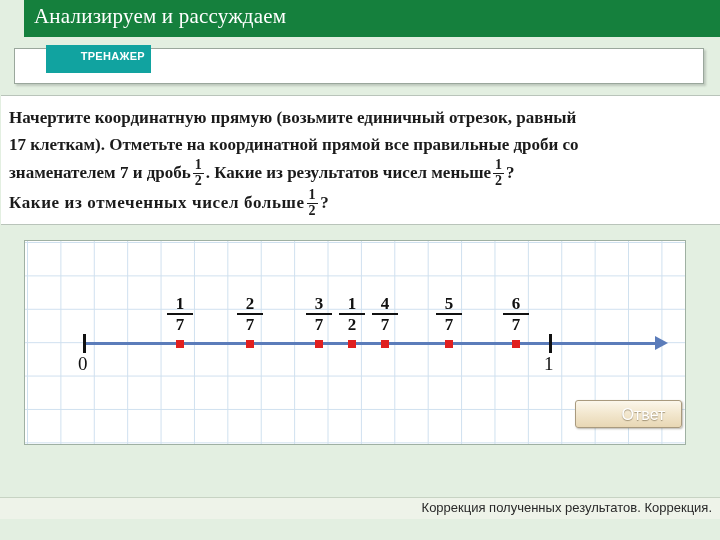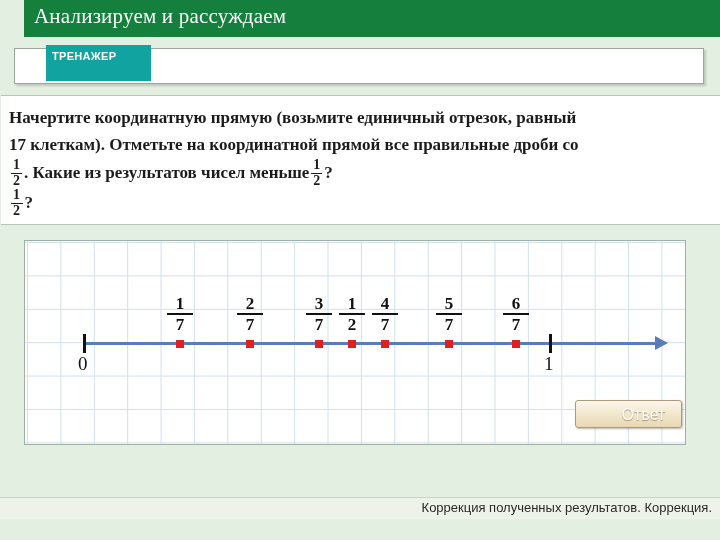--- a/index.html
+++ b/index.html
@@ -52,30 +52,31 @@
     background: #ffffff;
     border: 1px solid #9aa79c;
     box-sizing: border-box;
     box-shadow: 2px 2px 2px rgba(120,130,120,0.35);
   }
   #trainer-badge {
     position: absolute;
     left: 46px;
     top: 45px;
     width: 105px;
-    height: 36px;
+    height: 28px;
     background: #11a3a0;
     color: #ffffff;
     font-size: 11px;
     font-weight: bold;
     line-height: 17px;
     padding: 3px 6px 0 6px;
     box-sizing: border-box;
     word-break: break-all;
     letter-spacing: 0.3px;
+    text-align: right;
   }
 
   
   #statement {
     position: absolute;
     left: 1px;
     top: 95px;
     width: 720px;
     height: 130px;
     background: #ffffff;
@@ -231,24 +232,24 @@
 </div>
 
 <div id="panel-band"></div>
 <div id="white-panel"></div>
 <div id="trainer-badge">ТРЕНАЖЕР</div>
 
 <div id="statement">
   <span class="stmt-line">Начертите координатную прямую (возьмите единичный отрезок, равный</span>
   <span class="stmt-line">17 клеткам). Отметьте на координатной прямой все правильные дроби со</span>
   <span class="stmt-line">
-    <span class="frac"><span class="num">1</span><span class="den">2</span></span><span>. Какие из результатов чисел меньше</span><span class="frac"><span class="num">1</span><span class="den">2</span></span><span>?</span>
+    <span>знаменателем 7 и дробь</span><span class="frac"><span class="num">1</span><span class="den">2</span></span><span>. Какие из результатов чисел меньше</span><span class="frac"><span class="num">1</span><span class="den">2</span></span><span>?</span>
   </span>
   <span class="stmt-line spaced">
-    <span class="frac"><span class="num">1</span><span class="den">2</span></span><span>?</span>
+    <span>Какие из отмеченных чисел больше</span><span class="frac"><span class="num">1</span><span class="den">2</span></span><span>?</span>
   </span>
 </div>
 
 <div id="worksheet">
   <div id="axis-line"></div>
   <div id="axis-arrow"></div>
 
   <div class="tick" style="left:58px;"></div>
   <div class="tick-label" style="left:53px;">0</div>
 

